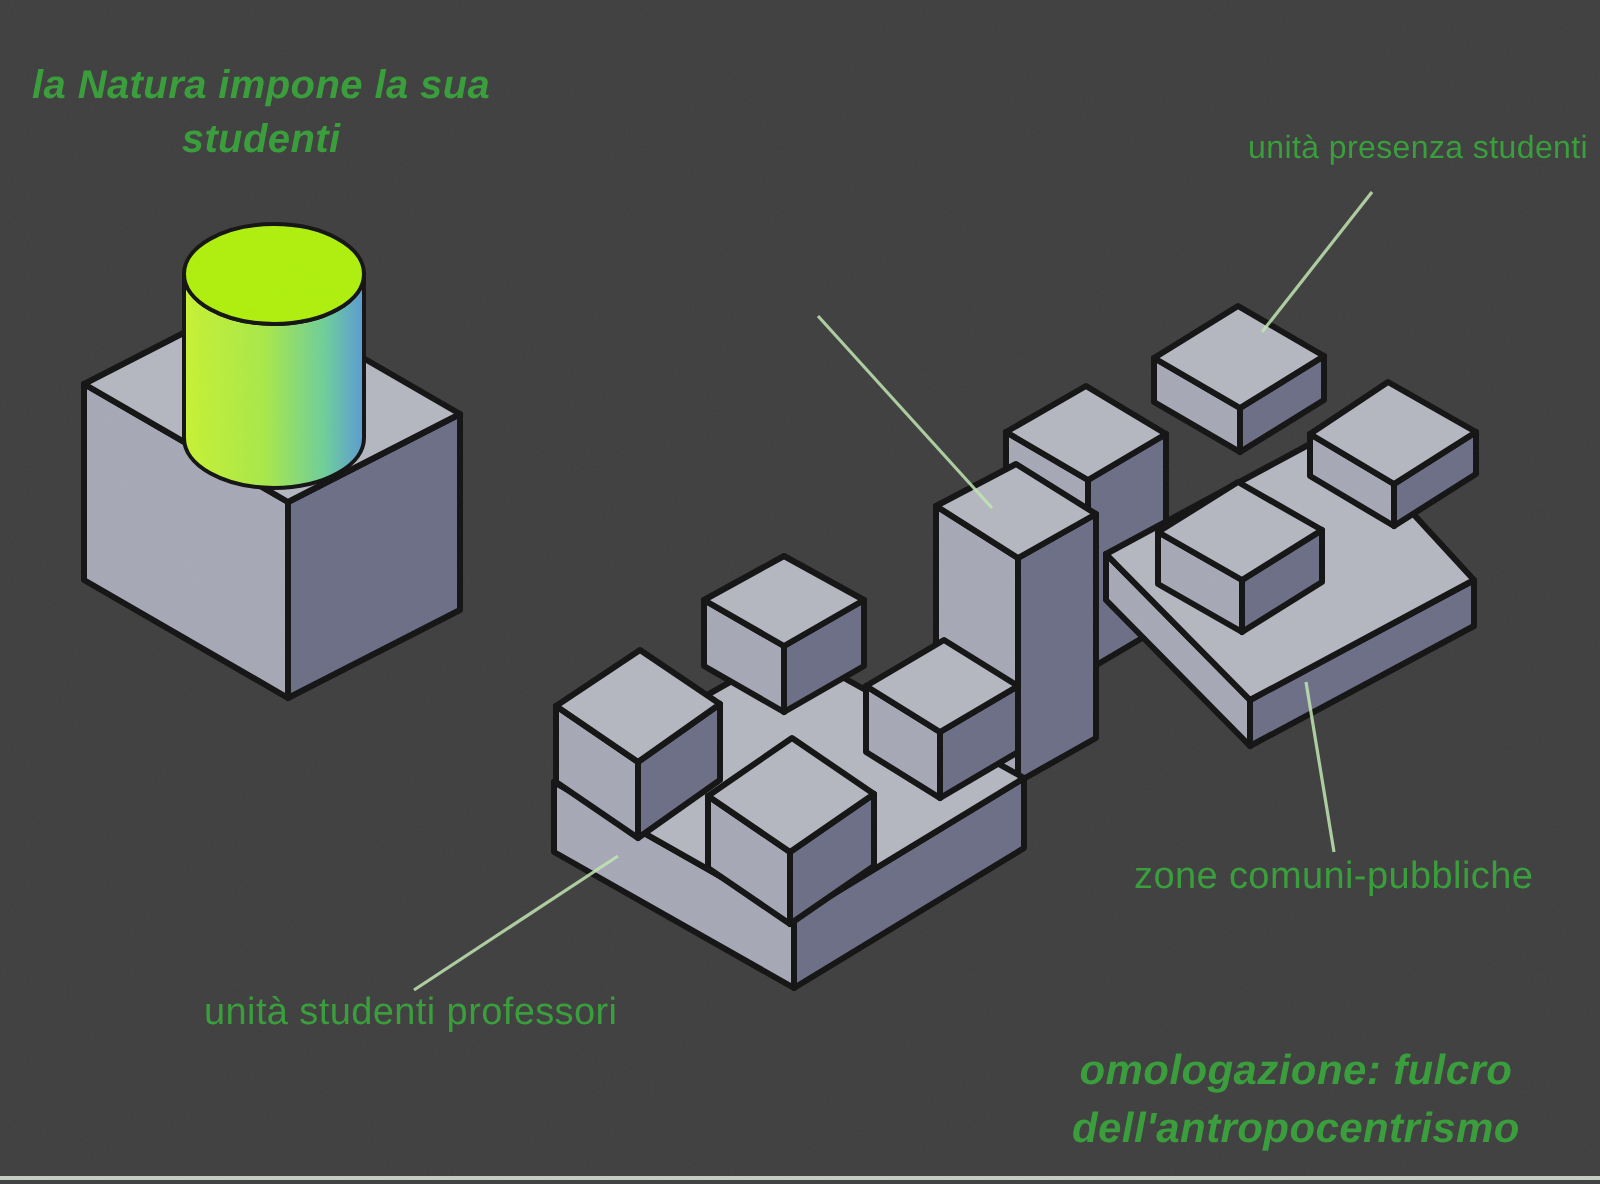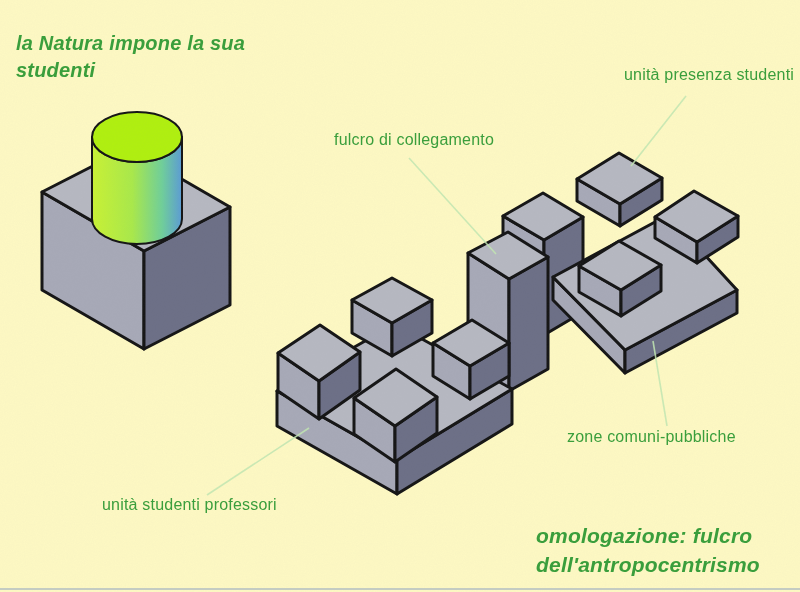--- a/index.html
+++ b/index.html
@@ -1,26 +1,27 @@
 <!DOCTYPE html>
 <html style="--green: #3a9e3c; --rule: #c4ccc2;"><head>
 <meta charset="utf-8">
 <style>
   html,body{margin:0;padding:0;background:#e9e9e9;}
   .stage{
-    position:relative;width:800px;height:592px;background:#fef9c3;overflow:hidden;
+    position:relative;width:800px;height:592px;background:#404040;overflow:hidden;
     font-family:"Liberation Sans","DejaVu Sans",sans-serif;
+    text-align:center;
   }
   .scene{position:absolute;left:0;top:0;}
   .blk{stroke-width:3;stroke-linejoin:round;stroke-linecap:round;}
   .thin{stroke-width:2;}
   .leader{stroke-width:1.6;fill:none;opacity:.85;}
   .lbl{position:absolute;color:var(--green,#3a9e3c);white-space:nowrap;}
   .lbl-small{font-size:16px;font-weight:400;letter-spacing:.2px;}
-  .lbl-med{font-size:16px;font-weight:400;letter-spacing:.2px;}
+  .lbl-med{font-size:19px;font-weight:400;letter-spacing:.2px;}
   .lbl-hero{font-size:20px;font-style:italic;font-weight:600;line-height:27px;letter-spacing:.2px;}
   .lbl-hero2{font-size:21px;font-style:italic;font-weight:600;line-height:29px;letter-spacing:.2px;}
   .bottom-rule{position:absolute;left:0;right:0;bottom:2px;height:2px;background:var(--rule,#c4ccc2);}
 </style>
 </head>
 <body>
 
 <div class="stage">
 
   <svg class="scene" width="800" height="592" viewBox="0 0 800 592">
@@ -118,21 +119,20 @@
     <rect x="0" y="0" width="800" height="592" filter="url(#grain)" opacity="0.06" pointer-events="none"></rect>
   </svg>
 
   <div class="lbl lbl-hero" style="left:16px;top:30px;">
     <div>la Natura impone la sua</div>
     <div>studenti</div>
   </div>
 
   <div class="lbl lbl-small" style="left:624px;top:66px;">unità presenza studenti</div>
 
-  <div class="lbl lbl-small" style="left:334px;top:131px;">fulcro di collegamento</div>
 
   <div class="lbl lbl-med" style="left:567px;top:428px;">zone comuni-pubbliche</div>
 
   <div class="lbl lbl-med" style="left:102px;top:496px;">unità studenti professori</div>
 
   <div class="lbl lbl-hero2" style="left:536px;top:521px;">
     <div>omologazione: fulcro</div>
     <div>dell'antropocentrismo</div>
   </div>
 

